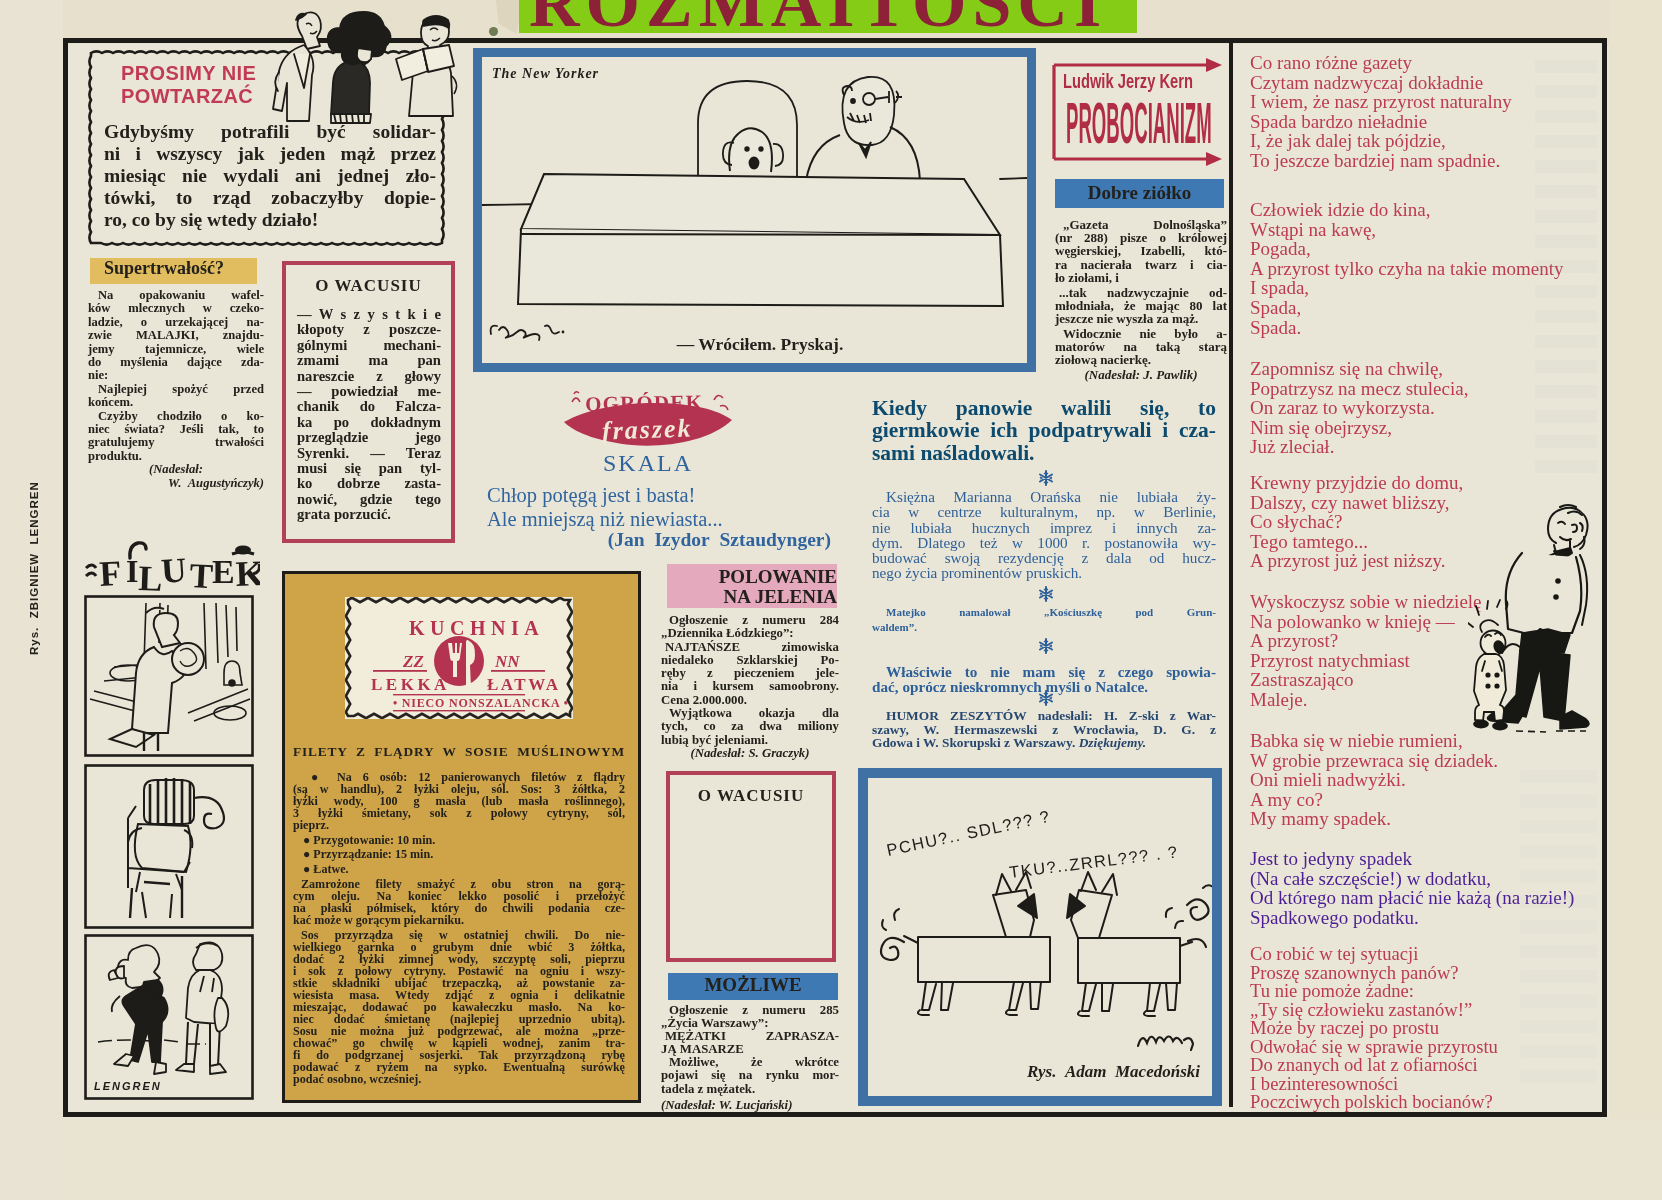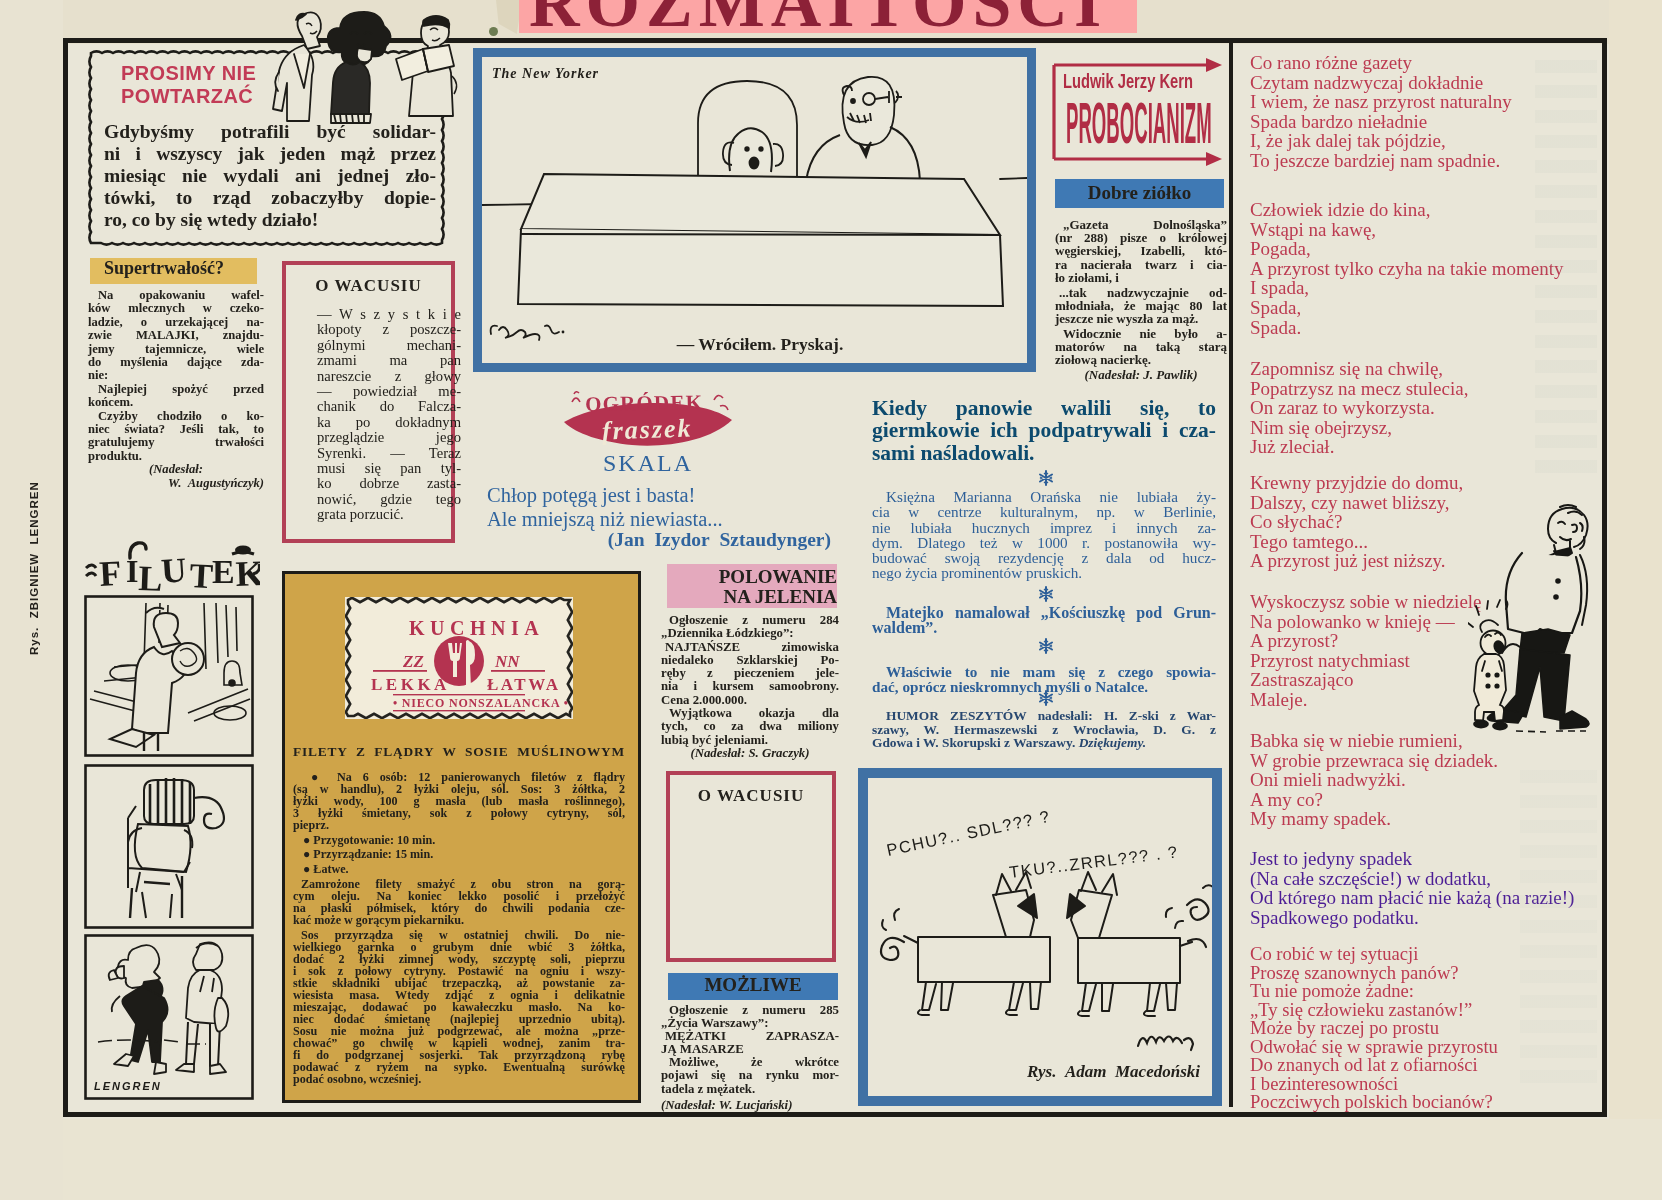--- a/index.html
+++ b/index.html
@@ -12,21 +12,21 @@
 <div id="page">
 
 <div class="abs" style="left:0;top:0;width:1662px;height:44px;background:#e6e0cd"></div>
 <div class="abs" style="left:1609px;top:0;width:53px;height:1200px;background:#e9e2cd"></div>
 <div class="abs" style="left:0;top:1119px;width:1662px;height:81px;background:#e9e4d2"></div>
 <div class="abs" style="left:0;top:0;width:63px;height:1200px;background:#e8e3d2"></div>
 
 <div class="abs" style="left:496px;top:0;width:26px;height:34px;background:#ddd5bd;clip-path:polygon(0 0,100% 0,80% 100%,10% 70%)"></div>
 <div class="abs" style="left:489px;top:27px;width:9px;height:9px;background:#6d7c52;border-radius:50%"></div>
 
-<div class="abs" style="left:519px;top:0;width:618px;height:33px;background:#fca5a5;overflow:hidden">
+<div class="abs" style="left:519px;top:0;width:618px;height:33px;background:#84cc16;overflow:hidden">
       <div class="abs sans" style="left:10px;top:-37px;width:700px;font-weight:bold;font-size:70px;letter-spacing:6px;color:#8c2137;font-family:'Liberation Serif',serif">ROZMAITOŚCI</div>
     </div>
 
 <div class="abs" style="left:63px;top:38px;width:1534px;height:1069px;border:5px solid #1d1c18"></div>
 
 <div class="abs" style="left:1229px;top:43px;width:4px;height:1064px;background:#1d1c18"></div>
 
 <svg class="abs" style="left:88px;top:50px" width="364" height="203" viewBox="0 0 364 203">
       <path d="M3,3 Q8.5,-0.2 14,3 Q19.5,-0.2 25,3 Q30.5,-0.2 36,3 Q41.5,-0.2 47,3 Q52.5,-0.2 58,3 Q63.5,-0.2 69,3 Q74.5,-0.2 80,3 Q85.5,-0.2 91,3 Q96.5,-0.2 102,3 Q107.5,-0.2 113,3 Q118.5,-0.2 124,3 Q129.5,-0.2 135,3 Q140.5,-0.2 146,3 Q151.5,-0.2 157,3 Q162.5,-0.2 168,3 Q173.5,-0.2 179,3 Q184.5,-0.2 190,3 Q195.5,-0.2 201,3 Q206.5,-0.2 212,3 Q217.5,-0.2 223,3 Q228.5,-0.2 234,3 Q239.5,-0.2 245,3 Q250.5,-0.2 256,3 Q261.5,-0.2 267,3 Q272.5,-0.2 278,3 Q283.5,-0.2 289,3 Q294.5,-0.2 300,3 Q305.5,-0.2 311,3 Q316.5,-0.2 322,3 Q327.5,-0.2 333,3 Q338.5,-0.2 344,3 L354,3 Q357.2,8.5 354,14 Q357.2,19.5 354,25 Q357.2,30.5 354,36 Q357.2,41.5 354,47 Q357.2,52.5 354,58 Q357.2,63.5 354,69 Q357.2,74.5 354,80 Q357.2,85.5 354,91 Q357.2,96.5 354,102 Q357.2,107.5 354,113 Q357.2,118.5 354,124 Q357.2,129.5 354,135 Q357.2,140.5 354,146 Q357.2,151.5 354,157 Q357.2,162.5 354,168 Q357.2,173.5 354,179 Q357.2,184.5 354,190 L354,193 Q348.5,196.2 343,193 Q337.5,196.2 332,193 Q326.5,196.2 321,193 Q315.5,196.2 310,193 Q304.5,196.2 299,193 Q293.5,196.2 288,193 Q282.5,196.2 277,193 Q271.5,196.2 266,193 Q260.5,196.2 255,193 Q249.5,196.2 244,193 Q238.5,196.2 233,193 Q227.5,196.2 222,193 Q216.5,196.2 211,193 Q205.5,196.2 200,193 Q194.5,196.2 189,193 Q183.5,196.2 178,193 Q172.5,196.2 167,193 Q161.5,196.2 156,193 Q150.5,196.2 145,193 Q139.5,196.2 134,193 Q128.5,196.2 123,193 Q117.5,196.2 112,193 Q106.5,196.2 101,193 Q95.5,196.2 90,193 Q84.5,196.2 79,193 Q73.5,196.2 68,193 Q62.5,196.2 57,193 Q51.5,196.2 46,193 Q40.5,196.2 35,193 Q29.5,196.2 24,193 Q18.5,196.2 13,193 L3,193 Q-0.2,187.5 3,182 Q-0.2,176.5 3,171 Q-0.2,165.5 3,160 Q-0.2,154.5 3,149 Q-0.2,143.5 3,138 Q-0.2,132.5 3,127 Q-0.2,121.5 3,116 Q-0.2,110.5 3,105 Q-0.2,99.5 3,94 Q-0.2,88.5 3,83 Q-0.2,77.5 3,72 Q-0.2,66.5 3,61 Q-0.2,55.5 3,50 Q-0.2,44.5 3,39 Q-0.2,33.5 3,28 Q-0.2,22.5 3,17 Q-0.2,11.5 3,6 L3,3 Z" fill="none" stroke="#1d1c18" stroke-width="2.6"></path>
     </svg>
@@ -85,21 +85,21 @@
 <div class="fj">niec świata? Jeśli tak, to</div>
 <div class="fj">gratulujemy trwałości</div>
 <div>produktu.</div>
 <div style="text-align:center"><i>(Nadesłał:</i></div>
 <div style="text-align:right"><i>W.&nbsp;&nbsp;Augustyńczyk)</i></div>
 </div>
 
 <div class="abs" style="left:282px;top:261px;width:165px;height:274px;border:4px solid #b24056"></div>
 <div class="abs" style="left:282px;top:276px;width:173px;text-align:center;font-size:17px;font-weight:bold;letter-spacing:1px">O WACUSIU</div>
 
-<div class="abs" style="left:297px;top:307px;width:144px;font-size:14.6px;line-height:15.4px;color:#23211c;font-weight:normal;margin-left:20px;">
+<div class="abs" style="left:297px;top:307px;width:144px;font-size:14.6px;line-height:15.4px;color:#23211c;font-weight:bold;">
 <div class="fj">— W s z y s t k i e</div>
 <div class="fj">kłopoty z poszcze-</div>
 <div class="fj">gólnymi mechani-</div>
 <div class="fj">zmami ma pan</div>
 <div class="fj">nareszcie z głowy</div>
 <div class="fj">— powiedział me-</div>
 <div class="fj">chanik do Falcza-</div>
 <div class="fj">ka po dokładnym</div>
 <div class="fj">przeglądzie jego</div>
 <div class="fj">Syrenki. — Teraz</div>
@@ -372,21 +372,21 @@
 
 <svg class="abs" style="left:1038px;top:586px" width="16" height="16" viewBox="0 0 16 16">
       <g stroke="#2d5f98" stroke-width="2" stroke-linecap="round">
         <path d="M8,1 L8,15 M2,4.5 L14,11.5 M14,4.5 L2,11.5"></path>
       </g>
       <g stroke="#2d5f98" stroke-width="1.2" fill="none">
         <path d="M6,3 L8,5 L10,3 M6,13 L8,11 L10,13 M2,7 L4,8 L2,9 M14,7 L12,8 L14,9"></path>
       </g>
     </svg>
 
-<div class="abs" style="left:872px;top:605px;width:344px;font-size:16px;line-height:15.3px;color:#2d5f98;font-weight:bold;">
+<div class="abs" style="left:872px;top:605px;width:344px;font-size:11px;line-height:15.3px;color:#2d5f98;font-weight:bold;">
 <div class="fj"><span style="display:inline-block;width:14px"></span>Matejko namalował „Kościuszkę pod Grun-</div>
 <div>waldem”.</div>
 </div>
 
 <svg class="abs" style="left:1038px;top:638px" width="16" height="16" viewBox="0 0 16 16">
       <g stroke="#2d5f98" stroke-width="2" stroke-linecap="round">
         <path d="M8,1 L8,15 M2,4.5 L14,11.5 M14,4.5 L2,11.5"></path>
       </g>
       <g stroke="#2d5f98" stroke-width="1.2" fill="none">
         <path d="M6,3 L8,5 L10,3 M6,13 L8,11 L10,13 M2,7 L4,8 L2,9 M14,7 L12,8 L14,9"></path>

